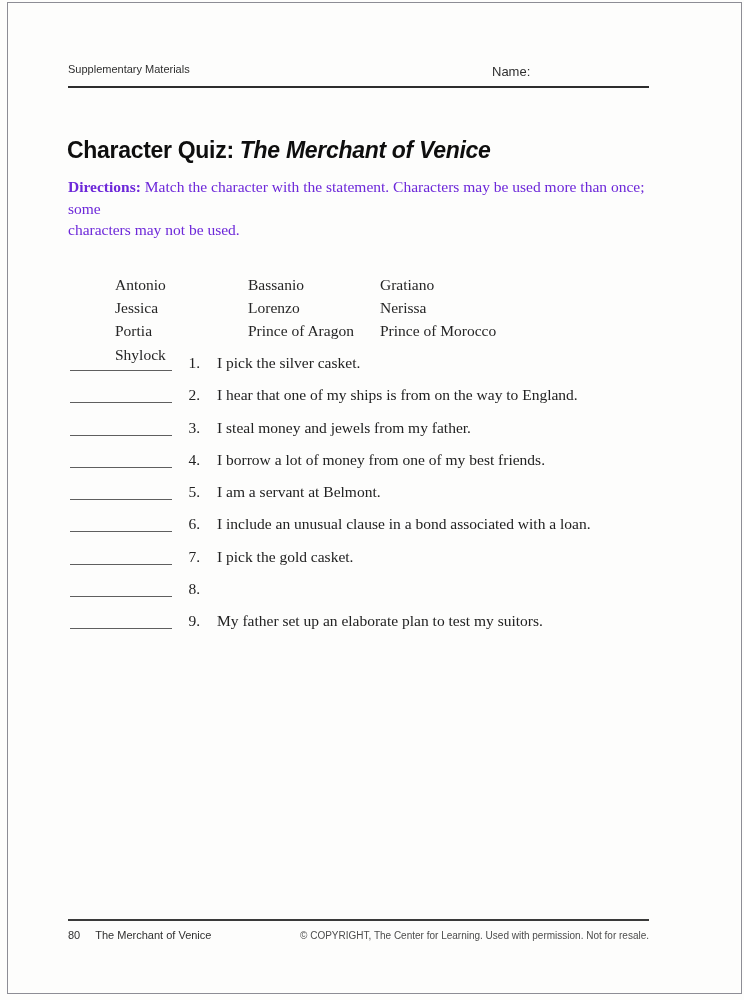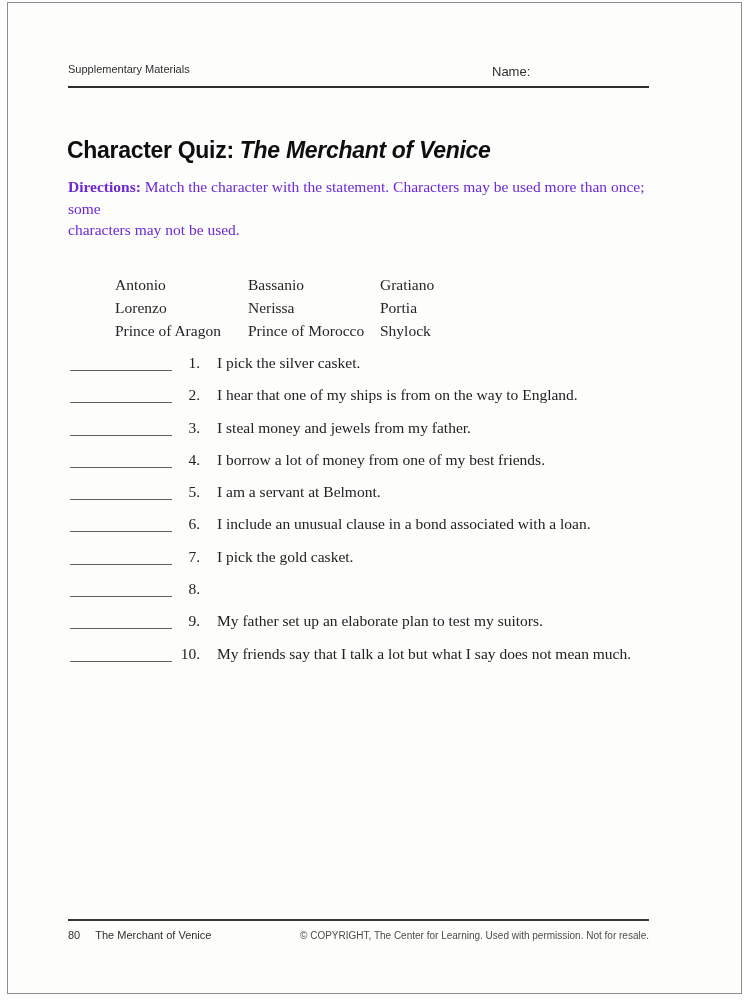--- a/index.html
+++ b/index.html
@@ -98,20 +98,21 @@
 <div class="hdr-rule"></div>
 
 <div class="title"><span>Character Quiz: </span><span class="it">The Merchant of Venice</span></div>
 
 <div class="directions"><span class="lbl">Directions:</span><span> Match the character with the statement. Characters may be used more than once; some</span><br><span>characters may not be used.</span></div>
 
 <div class="charbank">
   <div>Antonio</div>
   <div>Bassanio</div>
   <div>Gratiano</div>
+  <div>Jessica</div>
   <div>Lorenzo</div>
   <div>Nerissa</div>
   <div>Portia</div>
   <div>Prince of Aragon</div>
   <div>Prince of Morocco</div>
   <div>Shylock</div>
 </div>
 
 <div class="questions">
   <div class="qrow">
@@ -151,22 +152,17 @@
   </div>
   <div class="qrow">
     <span class="blank"></span>
     <span class="qnum">8.</span>
   </div>
   <div class="qrow">
     <span class="blank"></span>
     <span class="qnum">9.</span>
     <span class="qtext">My father set up an elaborate plan to test my suitors.</span>
   </div>
-  <div class="qrow">
-    <span class="blank"></span>
-    <span class="qnum">10.</span>
-    <span class="qtext">My friends say that I talk a lot but what I say does not mean much.</span>
-  </div>
 </div>
 
 <div class="ftr-rule"></div>
 <div class="ftr-left"><span>80</span><span class="bt">The Merchant of Venice</span></div>
 <div class="ftr-right">© COPYRIGHT, The Center for Learning. Used with permission. Not for resale.</div>
 
 </body></html>

